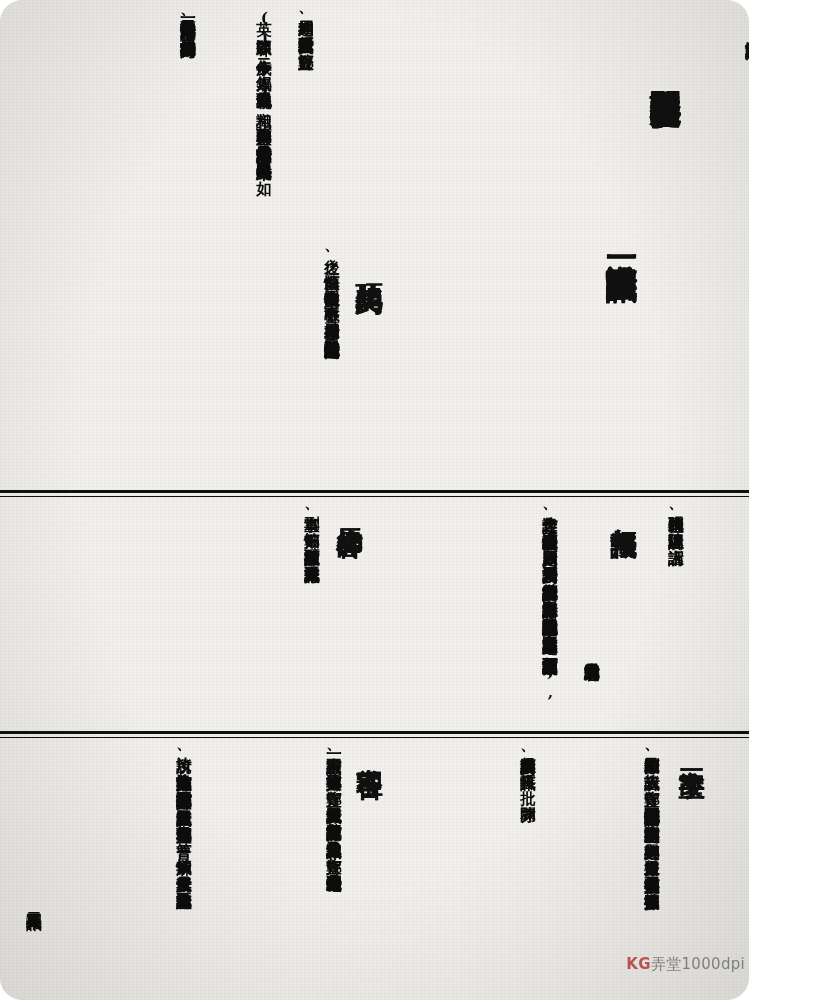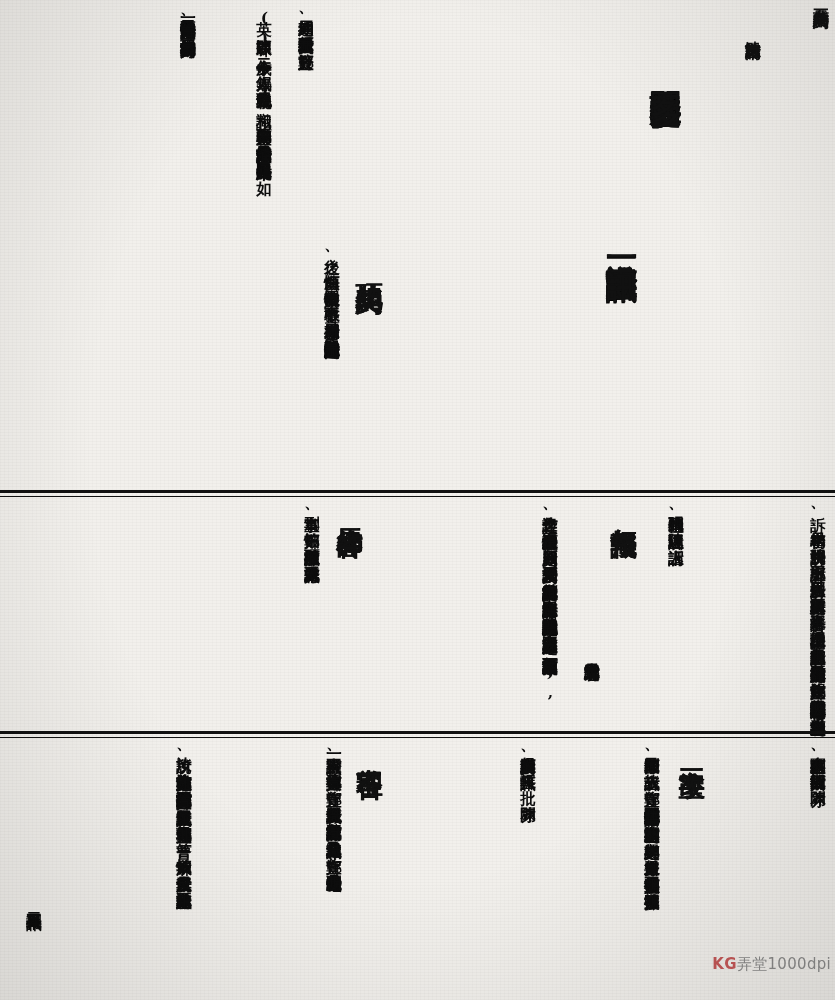--- a/index.html
+++ b/index.html
@@ -9,25 +9,26 @@
   }
   body {
     width: 835px;
     height: 1000px;
     overflow: hidden;
     font-family: "DejaVu Serif", serif;
   }
   
   .page {
     position: relative;
-    width: 835px;
+    width: 749px;
     height: 1000px;
     background: #f2f0ec;
     overflow: hidden;
     filter: none;
+    border-radius: 22px;
   }
   
   .grain {
     position: absolute;
     inset: 0;
     pointer-events: none;
     background-image:
       repeating-linear-gradient(0deg, rgba(0,0,0,0.035) 0px, rgba(0,0,0,0.035) 1px, rgba(255,255,255,0) 1px, rgba(255,255,255,0) 3px),
       repeating-linear-gradient(90deg, rgba(0,0,0,0.025) 0px, rgba(0,0,0,0.025) 1px, rgba(255,255,255,0) 1px, rgba(255,255,255,0) 4px);
     opacity: 0.55;

